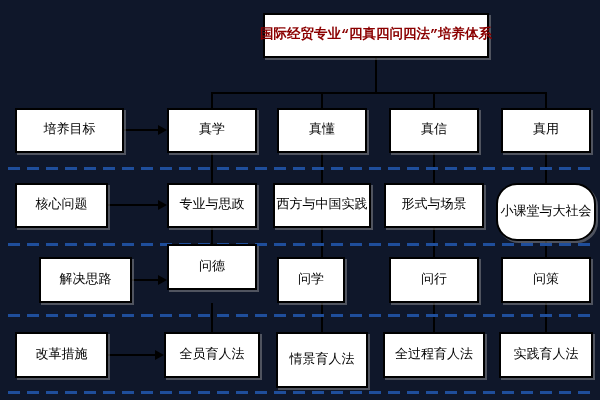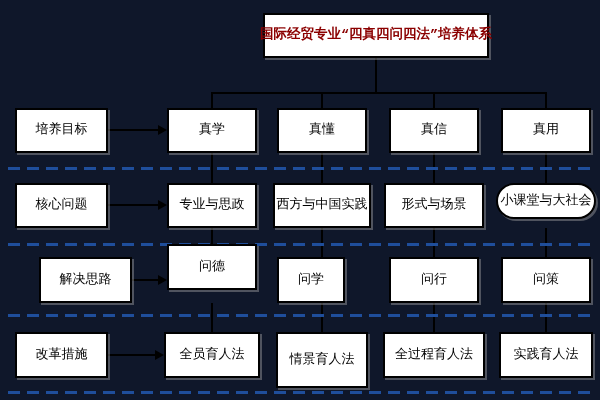--- a/index.html
+++ b/index.html
@@ -35,21 +35,21 @@
 
   <div class="box title-box" style="left:263px;top:13px;width:226px;height:45px;">国际经贸专业“四真四问四法”培养体系</div>
 
   <div class="vline" style="left:375px;top:58px;width:2px;height:35px;"></div>
   <div class="hline" style="left:211px;top:92px;width:336px;height:2px;"></div>
   <div class="vline" style="left:211px;top:92px;width:2px;height:16px;"></div>
   <div class="vline" style="left:321px;top:92px;width:2px;height:16px;"></div>
   <div class="vline" style="left:433px;top:92px;width:2px;height:16px;"></div>
   <div class="vline" style="left:545px;top:92px;width:2px;height:16px;"></div>
 
-  <div class="box" style="left:15px;top:108px;width:93px;height:45px;">培养目标</div>
+  <div class="box" style="left:15px;top:108px;width:109px;height:45px;">培养目标</div>
   <div class="box" style="left:15px;top:183px;width:93px;height:45px;">核心问题</div>
   <div class="box" style="left:15px;top:257px;width:93px;height:46px;margin-left:24px;">解决思路</div>
   <div class="box" style="left:15px;top:332px;width:93px;height:46px;">改革措施</div>
 
   <div class="hline" style="left:108px;top:129px;width:52px;height:2px;"></div>
   <div class="arrowhead" style="left:158px;top:125px;"></div>
   <div class="hline" style="left:108px;top:204px;width:52px;height:2px;"></div>
   <div class="arrowhead" style="left:158px;top:200px;"></div>
   <div class="hline" style="left:108px;top:279px;width:52px;height:2px;"></div>
   <div class="arrowhead" style="left:158px;top:275px;"></div>
@@ -72,21 +72,21 @@
   <div class="vline" style="left:545px;top:303px;width:2px;height:29px;"></div>
 
   <div class="box" style="left:167px;top:108px;width:90px;height:45px;">真学</div>
   <div class="box" style="left:277px;top:108px;width:90px;height:45px;">真懂</div>
   <div class="box" style="left:389px;top:108px;width:90px;height:45px;">真信</div>
   <div class="box" style="left:501px;top:108px;width:90px;height:45px;">真用</div>
 
   <div class="box" style="left:167px;top:183px;width:90px;height:45px;">专业与思政</div>
   <div class="box" style="left:273px;top:183px;width:98px;height:45px;">西方与中国实践</div>
   <div class="box" style="left:384px;top:183px;width:100px;height:45px;">形式与场景</div>
-  <div class="box" style="left:496px;top:183px;width:100px;height:36px;border-radius:21px;">小课堂与大社会</div>
+  <div class="box" style="left:496px;top:183px;width:100px;height:58px;border-radius:21px;">小课堂与大社会</div>
 
   <div class="box" style="left:167px;top:244px;width:90px;height:46px;">问德</div>
   <div class="box" style="left:277px;top:257px;width:68px;height:46px;">问学</div>
   <div class="box" style="left:389px;top:257px;width:90px;height:46px;">问行</div>
   <div class="box" style="left:501px;top:257px;width:90px;height:46px;">问策</div>
 
   <div class="box" style="left:164px;top:332px;width:96px;height:46px;">全员育人法</div>
   <div class="box" style="left:276px;top:332px;width:92px;height:56px;">情景育人法</div>
   <div class="box" style="left:383px;top:332px;width:102px;height:46px;">全过程育人法</div>
   <div class="box" style="left:499px;top:332px;width:94px;height:46px;">实践育人法</div>

